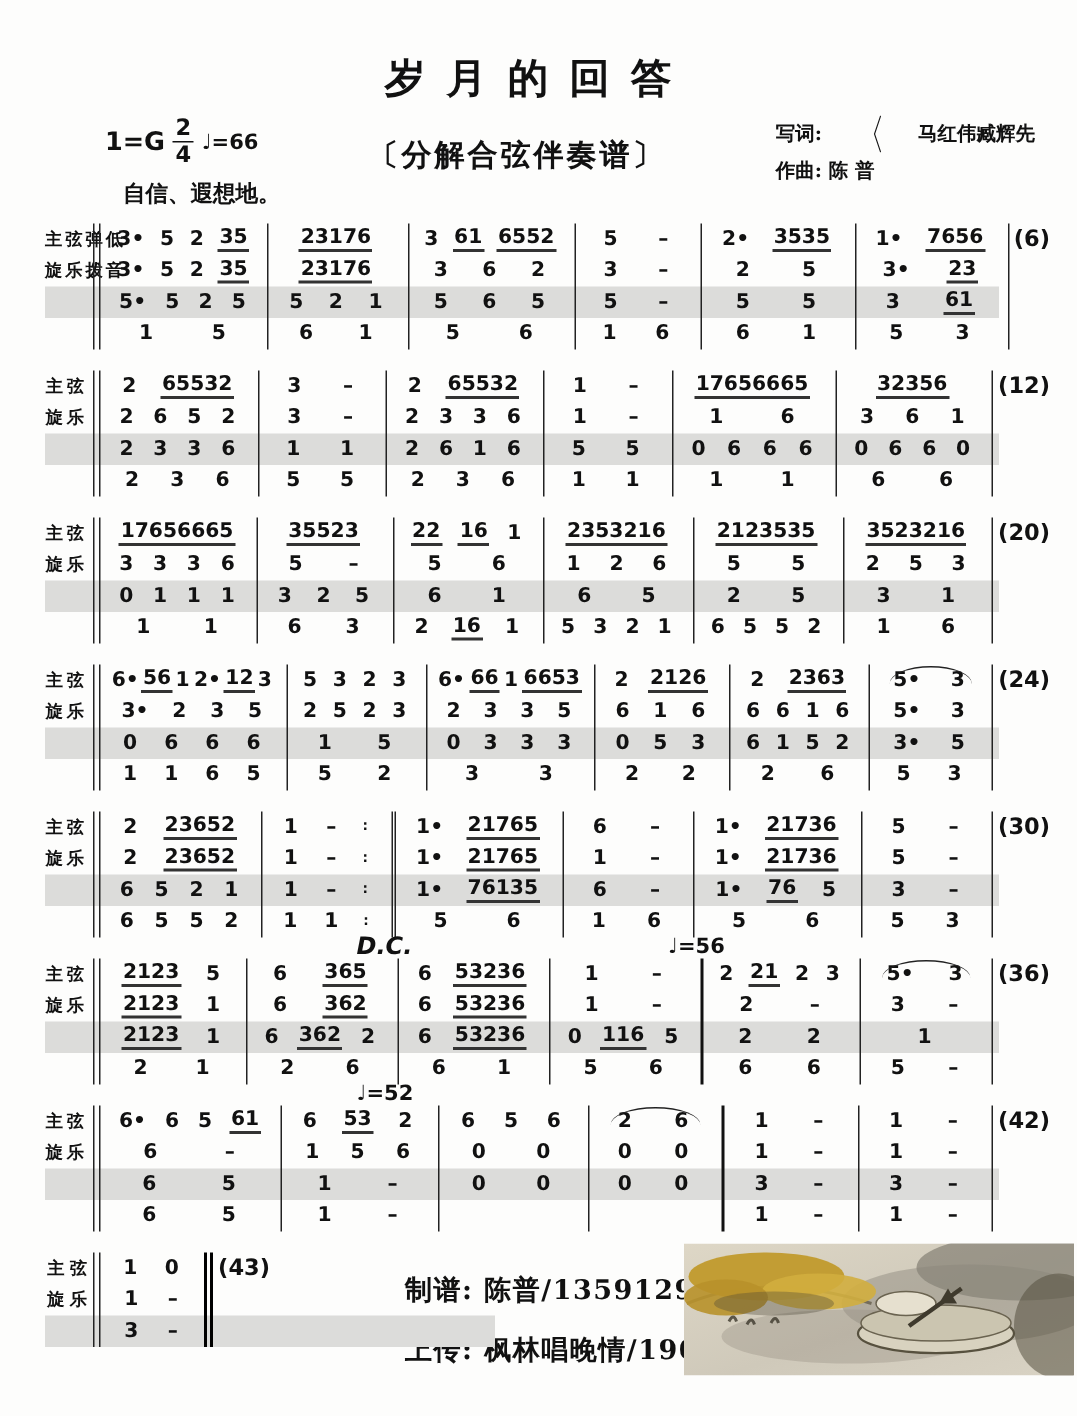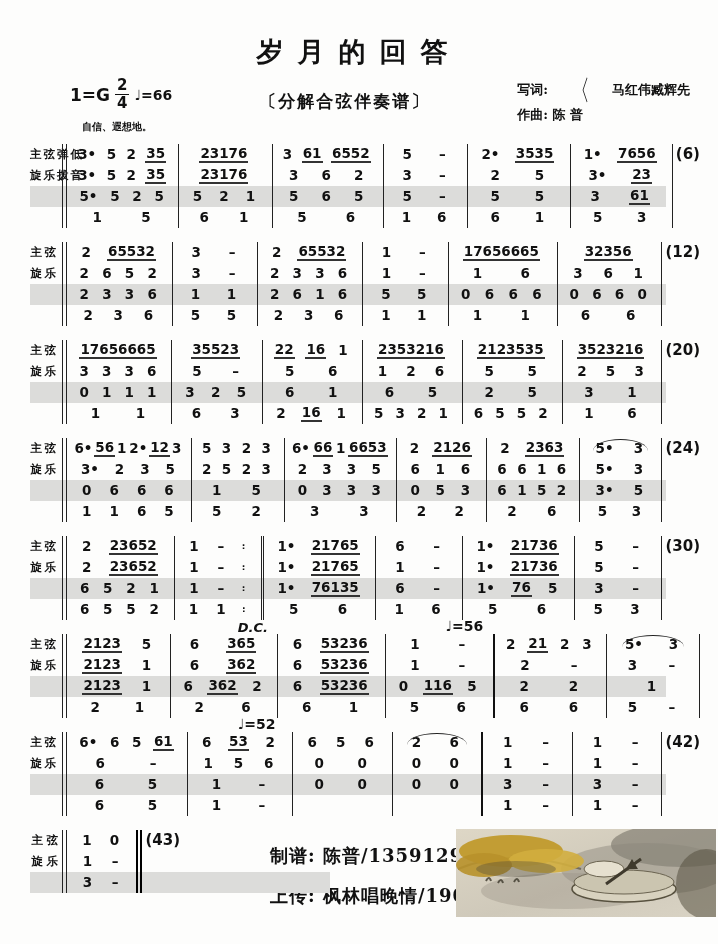--- a/index.html
+++ b/index.html
@@ -15,22 +15,22 @@
   }
   .header-row{
     display:flex;align-items:flex-start;justify-content:space-between;
     margin:8px 28px 0 70px;height:58px;
   }
   .keyblock{display:flex;align-items:center;font-size:17px;font-weight:bold;gap:5px;}
   .frac{display:inline-flex;flex-direction:column;align-items:center;line-height:1;font-size:15px;}
   .frac .num{border-bottom:1.5px solid #111;padding:0 2px 1px 2px;}
   .frac .den{padding-top:1px;}
   .tempo-head{font-size:14px;font-weight:bold;}
-  .expression{margin:-16px 0 0 82px;font-size:10px;font-weight:bold;font-family:"DejaVu Serif", serif;}
-  .subtitle{font-size:17px;font-weight:bold;letter-spacing:2px;padding-top:12px;font-family:"DejaVu Serif", serif;}
+  .expression{margin:-16px 0 0 82px;font-size:15px;font-weight:bold;font-family:"DejaVu Serif", serif;}
+  .subtitle{font-size:20px;font-weight:bold;letter-spacing:2px;padding-top:12px;font-family:"DejaVu Serif", serif;}
   .credits{font-family:"DejaVu Serif", serif;font-size:13px;font-weight:bold;text-align:left;line-height:1.25;}
   .writers{display:flex;align-items:center;gap:21px;}
   .brace{font-size:20px;font-weight:normal;transform:scaleY(1.4);margin:0 1px;}
   .names{display:flex;flex-direction:row;}
   .composer{margin-top:4px;}
   
   .score{margin:10px 18px 0 30px;}
   .system{position:relative;margin-bottom:14px;}
   .band{position:absolute;left:0;right:34px;height:21px;background:#dcdcda;z-index:0;}
   .sys-row{position:relative;display:flex;align-items:stretch;z-index:1;}
@@ -45,21 +45,21 @@
   .measure.tie::before{
     content:"";position:absolute;top:1px;left:16%;right:16%;height:11px;
     border-top:1.6px solid #222;border-radius:50% 50% 0 0 / 100% 100% 0 0;
   }
   .note-line{height:21px;display:flex;align-items:center;justify-content:space-around;
     font-size:13.5px;font-weight:bold;white-space:nowrap;}
   .tok{line-height:1.05;padding:0 1px;}
   .tok.beam{border-bottom:2px solid #333;padding-bottom:1px;}
   .meas-num{flex:0 0 auto;font-size:15px;font-weight:bold;padding-left:3px;line-height:21px;}
   .tempo-mark{position:absolute;top:-16px;font-size:14px;font-weight:bold;z-index:2;}
-  .below-mark{position:absolute;bottom:-15px;font-size:13px;font-weight:bold;font-style:italic;z-index:2;}
+  .below-mark{position:absolute;bottom:-15px;font-size:16px;font-weight:bold;font-style:italic;z-index:2;}
   
   .bottom-row{display:flex;align-items:flex-start;margin:4px 18px 0 30px;}
   .last-sys{width:150px;flex:0 0 150px;}
   .last-sys .band{right:-150px;}
   .footer-credits{margin-left:90px;padding-top:6px;font-size:18px;font-weight:bold;
     font-family:"DejaVu Serif", serif;line-height:2.2;letter-spacing:1px;}
   .painting{position:absolute;right:2px;top:829px;width:260px;height:88px;display:block;}
 </style>
 </head>
 <body>
@@ -878,20 +878,21 @@
               <span class="tok">–</span>
             </div>
             <div class="note-line">
               <span class="tok">1</span>
             </div>
             <div class="note-line">
               <span class="tok">5</span>
               <span class="tok">–</span>
             </div>
           </div>
+          <div class="meas-num">(36)</div>
         </div>
       </div>
       <div class="system">
         <div class="tempo-mark" style="left: 31%;">♩=52</div>
         <div class="band" style="top: 42px;"></div>
         <div class="sys-row">
           <div class="labels">
             <span>主旋</span>
             <span>弦乐</span>
             <span></span>

